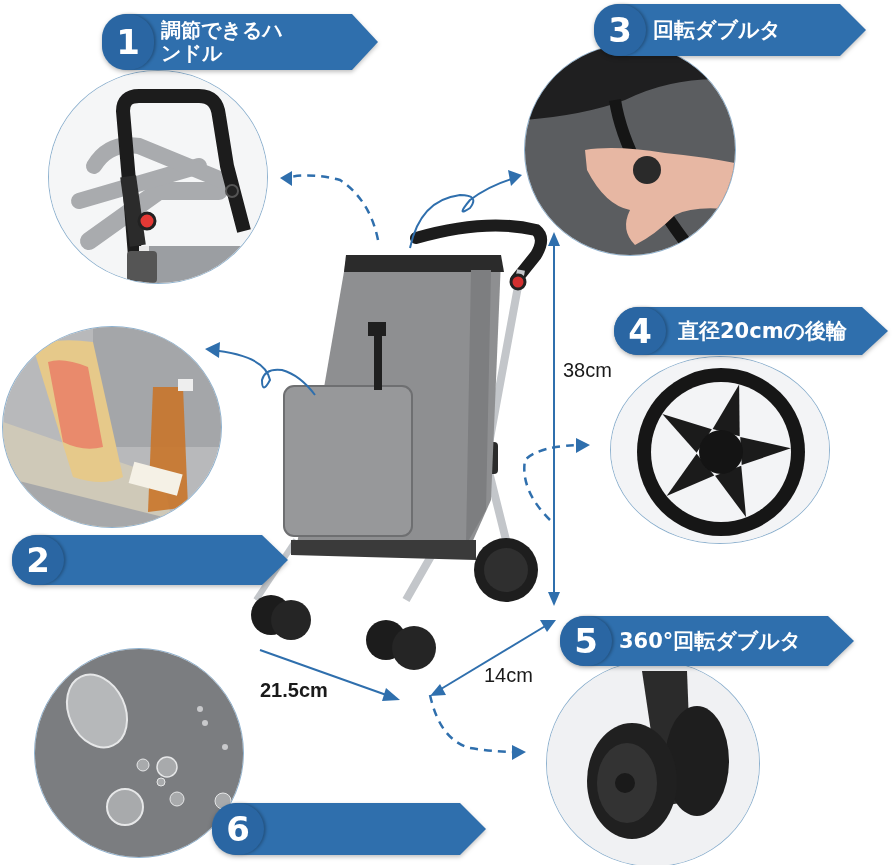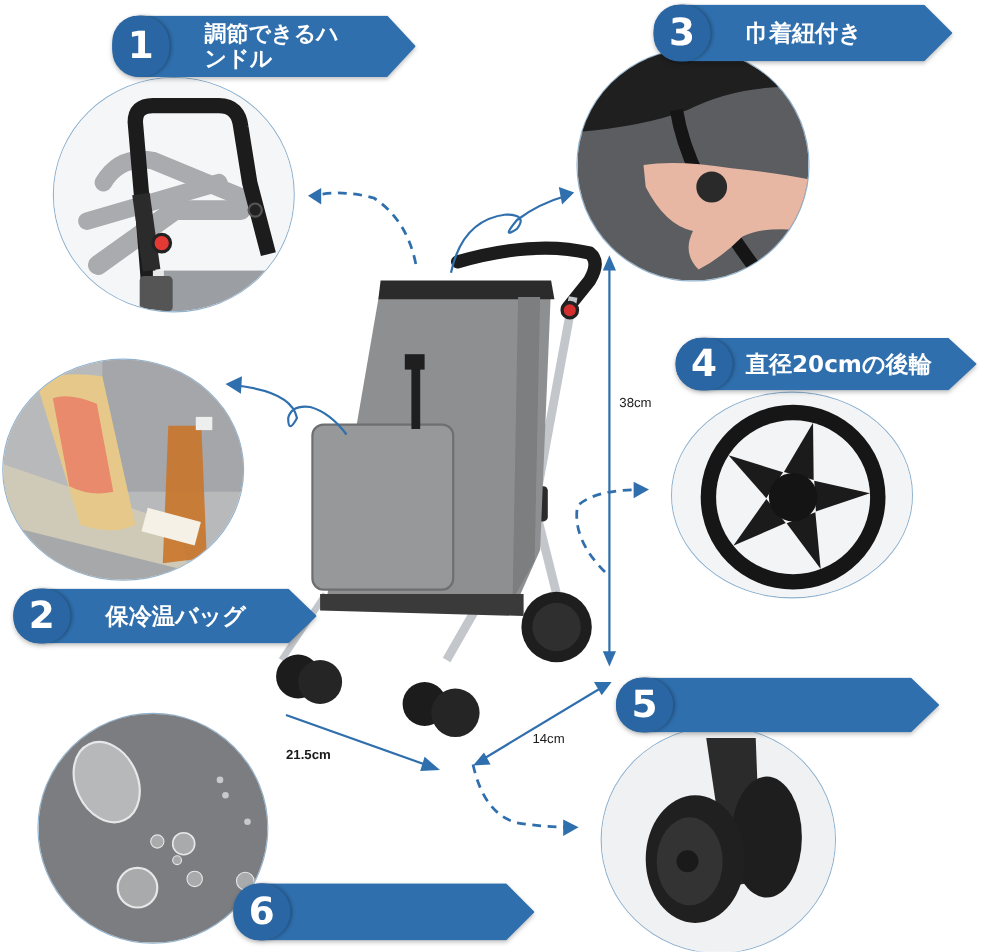--- a/index.html
+++ b/index.html
@@ -11,27 +11,27 @@
   .banner { position: absolute; height: 48px; display: flex; align-items: center;
             filter: drop-shadow(0 2px 2px rgba(0,0,0,0.25)); }
   .banner-body { position: absolute; inset: 0; background: #2f6fad;
                  border-radius: 24px 0 0 24px;
                  clip-path: polygon(0 0, calc(100% - 26px) 0, 100% 50%, calc(100% - 26px) 100%, 0 100%); }
   .banner-num { position: relative; z-index: 2; width: 52px; height: 48px; border-radius: 24px;
                 background: #2a66a3; color: #fff; font-weight: bold; font-size: 34px;
                 display: flex; align-items: center; justify-content: center;
                 box-shadow: 2px 0 3px rgba(0,0,0,0.25); }
   .banner-text { position: relative; z-index: 2; color: #fff; font-weight: bold; font-size: 21px;
-                 padding-left: 32px; line-height: 1.15; white-space: nowrap; }
+                 padding-left: 7px; line-height: 1.15; white-space: nowrap; }
 
   
   .circle { position: absolute; border-radius: 50%; overflow: hidden;
             border: 1.5px solid #8fb2cf; background: #f3f4f6; }
 
-  .dim-label { position: absolute; font-size: 12px; color: #1a1a1a; font-family: "Liberation Sans", sans-serif; }
+  .dim-label { position: absolute; font-size: 20px; color: #1a1a1a; font-family: "Liberation Sans", sans-serif; }
 </style>
 </head>
 <body>
 
 <div class="circle" style="left:48px; top:70px; width:218px; height:212px;">
   <svg width="218" height="212" viewBox="0 0 218 212">
     <rect width="218" height="212" fill="#f5f6f7"></rect>
 
     <path d="M40 170 L110 120 L170 120" stroke="#a9abae" stroke-width="18" fill="none" stroke-linecap="round"></path>
     <path d="M30 130 L150 95" stroke="#a9abae" stroke-width="16" fill="none" stroke-linecap="round"></path>
@@ -187,36 +187,36 @@
   <div class="banner-num" style="height:56px; border-radius:28px;">1</div>
   <div class="banner-text" style="font-size:20px;">
     <div>調節できるハ</div>
     <div>ンドル</div>
   </div>
 </div>
 
 <div class="banner" style="left:594px; top:4px; width:272px; height:52px;">
   <div class="banner-body"></div>
   <div class="banner-num" style="height:52px; border-radius:26px;">3</div>
-  <div class="banner-text">巾着紐付き</div>
+  <div class="banner-text">回転ダブルタ</div>
 </div>
 
 <div class="banner" style="left:614px; top:307px; width:274px; height:48px;">
   <div class="banner-body"></div>
   <div class="banner-num">4</div>
   <div class="banner-text" style="padding-left:12px;text-align:right;">直径20cmの後輪</div>
 </div>
 
 <div class="banner" style="left:12px; top:535px; width:276px; height:50px;">
   <div class="banner-body"></div>
   <div class="banner-num" style="height:50px; border-radius:25px;">2</div>
-  <div class="banner-text">保冷温バッグ</div>
 </div>
 
 <div class="banner" style="left:560px; top:616px; width:294px; height:50px;">
   <div class="banner-body"></div>
   <div class="banner-num" style="height:50px; border-radius:25px;">5</div>
+  <div class="banner-text">360°回転ダブルタ</div>
 </div>
 
 <div class="banner" style="left:212px; top:803px; width:274px; height:52px;">
   <div class="banner-body"></div>
   <div class="banner-num" style="height:52px; border-radius:26px;">6</div>
 </div>
 
 </body></html>

